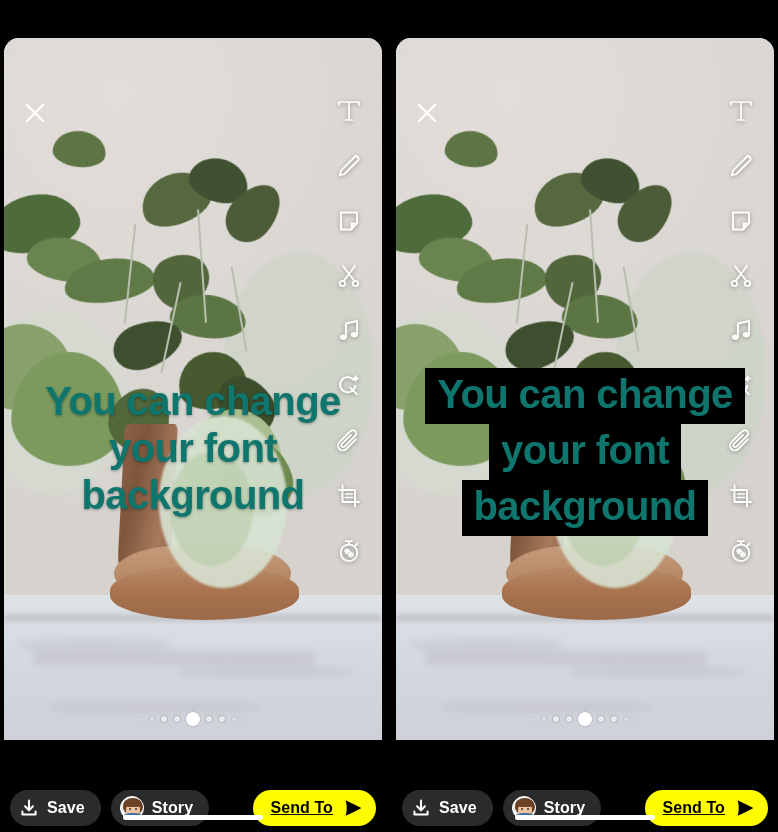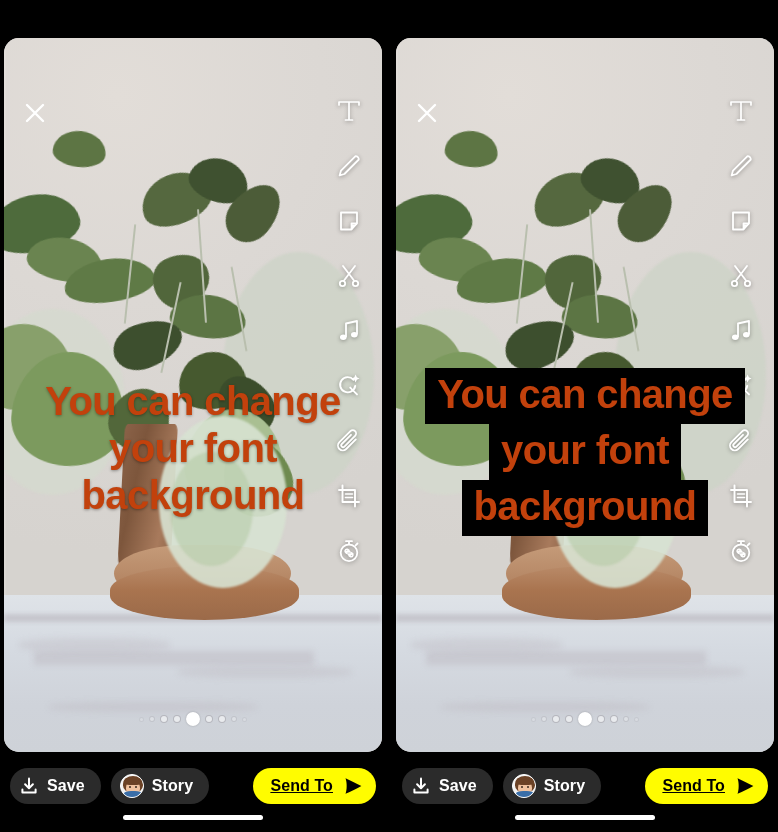--- a/index.html
+++ b/index.html
@@ -111,21 +111,21 @@
   .caption{
     position:absolute;
     left:0; right:0; top:340px;
     display:flex; flex-direction:column; align-items:center;
     pointer-events:none;
   }
   .cap-line{
     font-weight:bold;
     font-size:40px;
     line-height:47px;
-    color:#c2410c;
+    color:#0f766e;
     letter-spacing:-.6px;
     white-space:nowrap;
   }
   .plain .cap-line{
     text-shadow:0 1px 3px rgba(0,0,0,.35);
   }
   .boxed { top:330px; }
   .boxed .cap-line{
     background:#000;
     padding:3px 12px 6px;
@@ -147,24 +147,24 @@
   .dot.xs{ width:5px; height:5px; opacity:.35; }
   .dot.active{
     width:14px; height:14px;
     background:#fff; border-color:rgba(255,255,255,.9);
     box-shadow:0 0 2px rgba(0,0,0,.25);
   }
 
   
   .bottombar{
     position:absolute;
-    left:0; right:0; bottom:0; height:80px;
+    left:0; right:0; bottom:0; height:92px;
     background:#000;
-    display:flex; align-items:flex-start;
-    padding:16px 10px;
+    display:flex; align-items:flex-end;
+    padding:6px 10px;
   }
   .pill{
     height:36px;
     background:#2b2b2b;
     border-radius:18px;
     display:flex; align-items:center;
     padding:0 16px 0 9px;
     gap:8px;
     cursor:pointer;
   }

